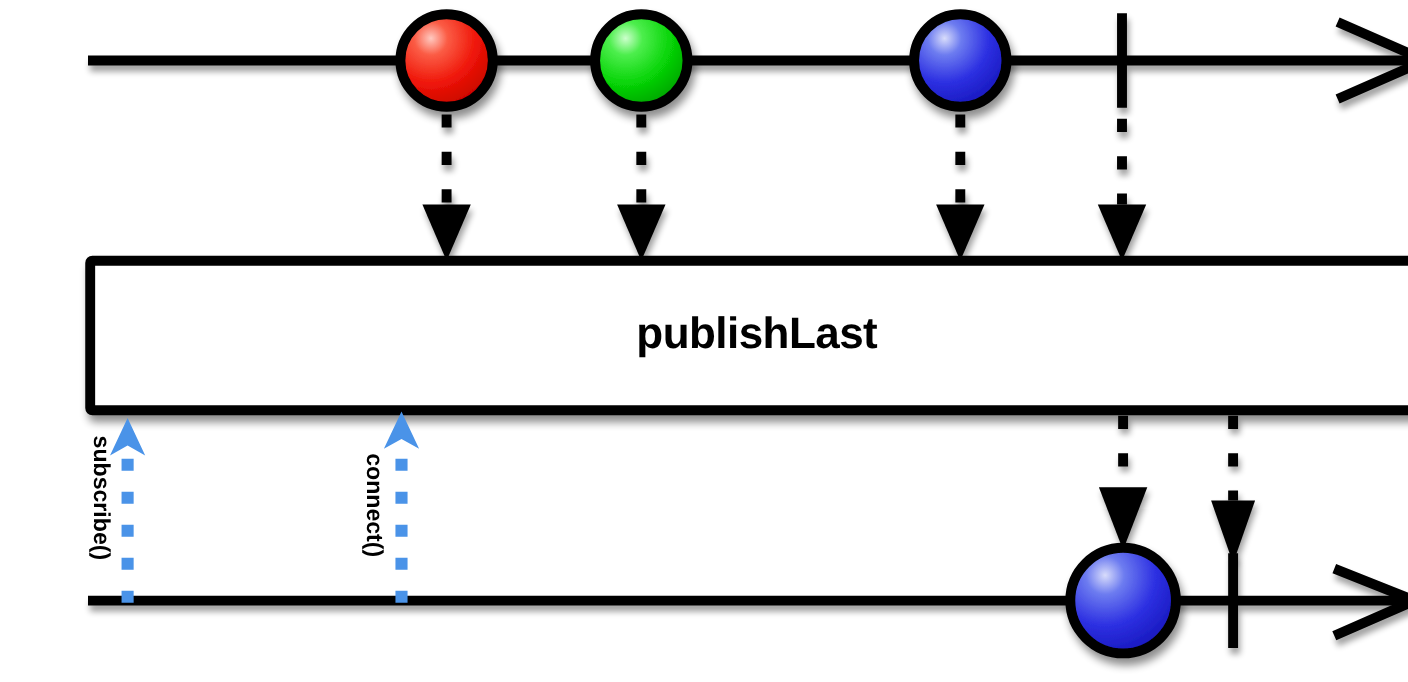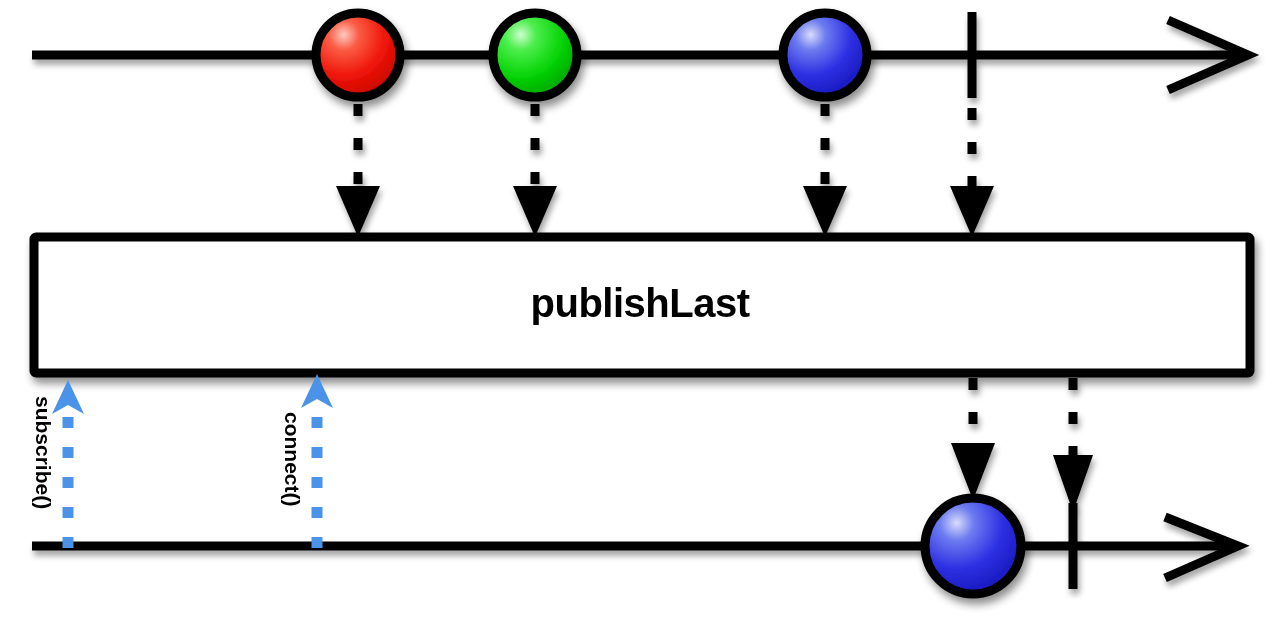--- a/index.html
+++ b/index.html
@@ -1,19 +1,19 @@
 <!DOCTYPE html>
 <html><head>
 <meta charset="utf-8">
 <title>publishLast marble diagram</title>
 <style>
   html,body{margin:0;padding:0;background:#fff;}
   body{width:1280px;height:620px;overflow:hidden;
        font-family:"Liberation Sans","DejaVu Sans",sans-serif;}
-  #stage{position:relative;width:1170px;height:620px;}
+  #stage{position:relative;width:1170px;height:620px;margin-left:48px;}
   #stage svg{position:absolute;top:0;left:0;}
   .op-label{
     position:absolute;left:0;top:281px;width:1280px;
     text-align:center;font-size:40px;font-weight:bold;color:#000;
     letter-spacing:-0.5px;line-height:44px;
     -webkit-font-smoothing:antialiased;
   }
   .vlabel{
     position:absolute;font-size:21px;font-weight:bold;color:#000;
     white-space:nowrap;transform-origin:left top;

